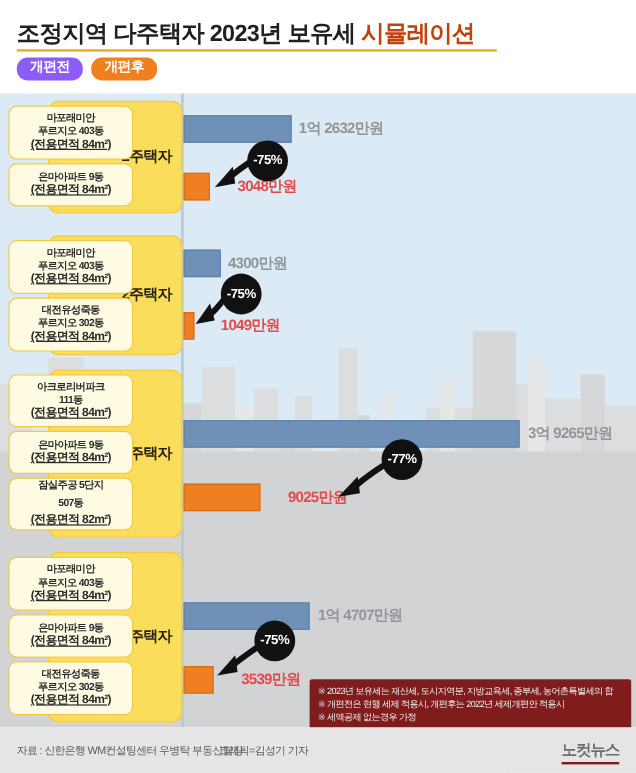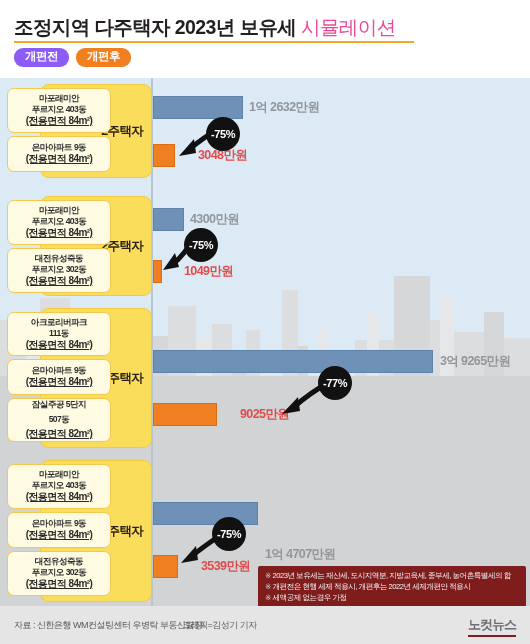--- a/index.html
+++ b/index.html
@@ -9,21 +9,21 @@
     background:#ffffff;
   }
   .page{position:relative;width:530px;height:644px;background:#ffffff;}
 
   
   .title{
     position:absolute;left:14px;top:14px;
     font-size:19.5px;font-weight:bold;color:#231f20;
     letter-spacing:-0.6px;white-space:nowrap;
   }
-  .title .light{font-weight:normal;color:#ec4899;}
+  .title .light{font-weight:bold;color:#c2410c;}
   .title-rule{
     position:absolute;left:14px;top:41px;width:400px;height:2px;
     background:#f5a623;
   }
   .legend{position:absolute;left:14px;top:48px;display:flex;gap:7px;}
   .badge{
     border-radius:9px;padding:3px 11px 4px 11px;
     font-size:11.5px;font-weight:bold;color:#ffffff;letter-spacing:-0.5px;
     line-height:1;
   }
@@ -273,21 +273,21 @@
       <span>은마아파트 9동</span>
       <span class="area">(전용면적 84m²)</span>
     </div>
     <div class="aptbox" style="top:97px;height:45px;">
       <span>대전유성죽동</span>
       <span>푸르지오 302동</span>
       <span class="area">(전용면적 84m²)</span>
     </div>
 
     <div class="bar before" style="left:153px;top:48px;width:105px;"></div>
-    <div class="barval before" style="left:265px;top:53px;margin-top:41px;">1억 4707만원</div>
+    <div class="barval before" style="left:265px;top:53px;">1억 4707만원</div>
 
     <div class="bar after" style="left:153px;top:101px;width:25px;"></div>
     <div class="barval after" style="left:185px;top:106px;">3539만원</div>
 
     <svg class="arrow" style="left:178px;top:73px;" width="54" height="38" viewBox="0 0 54 38">
       <path d="M50,3 C40,10 26,19 14,29" stroke="#111" stroke-width="5" fill="none" stroke-linecap="round"></path>
       <path d="M3,36 L18,19 L20,33 Z" fill="#111"></path>
     </svg>
     <div class="pct" style="left:212px;top:63px;">-75%</div>
   </div>

